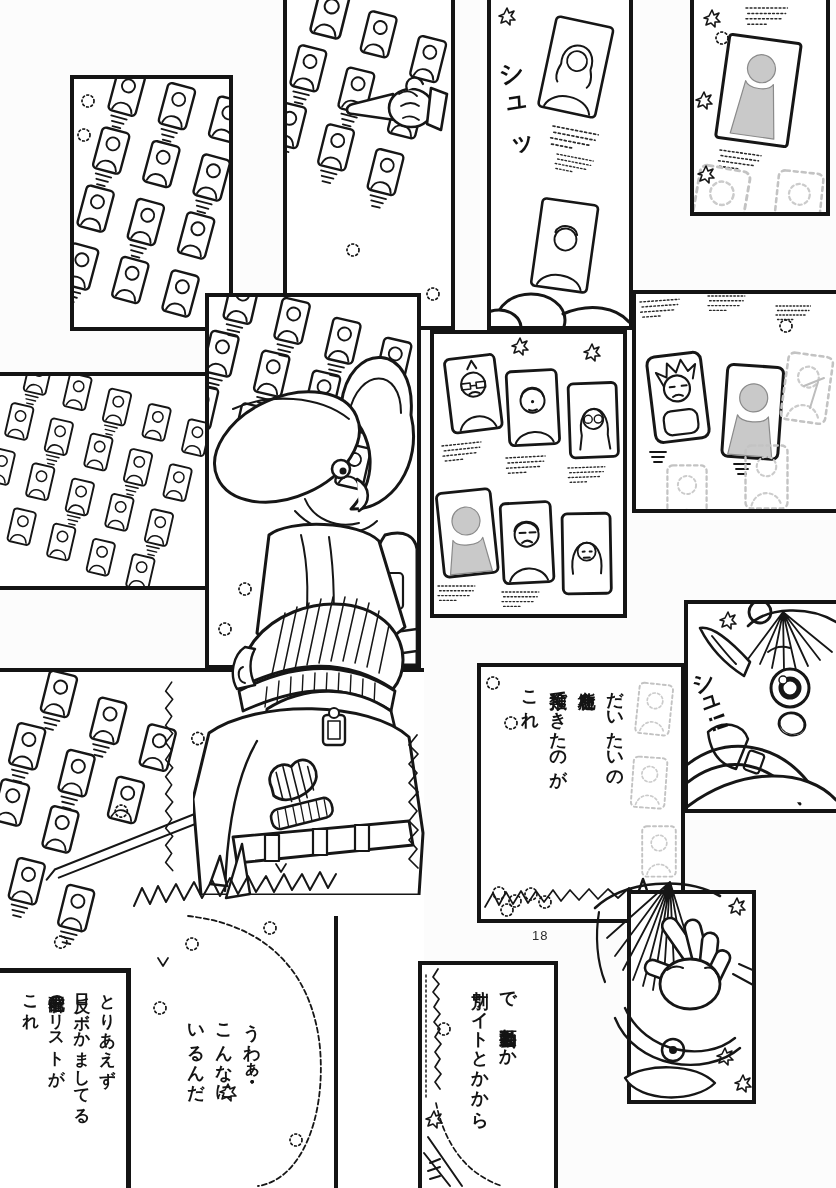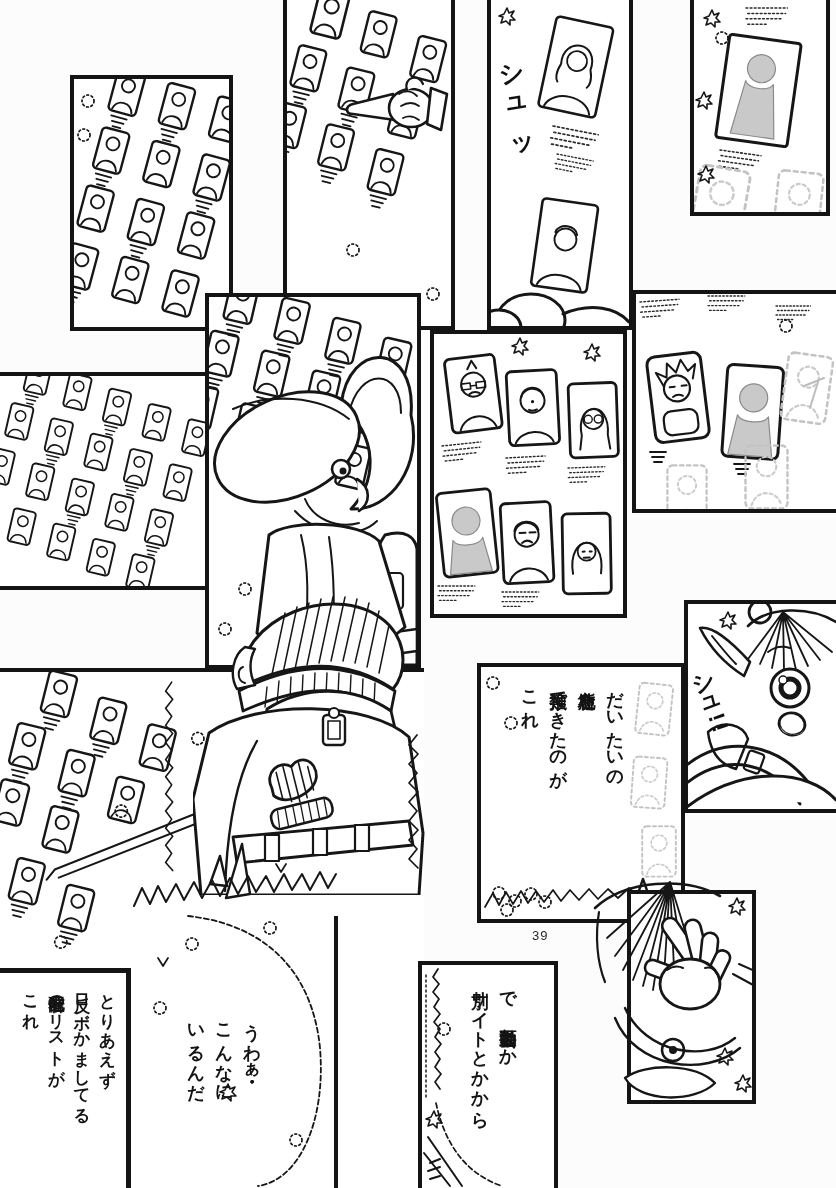--- a/index.html
+++ b/index.html
@@ -505,15 +505,15 @@
 こんなに
 いるんだ</div>
 
   <div class="panel no-l no-b" style="left:0;top:968px;width:131px;height:220px;z-index:7;border-width:5px;">
     <div class="vtext" style="left:2px;top:10px;height:202px;width:118px;font-size:16.5px;line-height:1.55;">とりあえず
 反ロボかましてる
 配信者のリストが
 これ</div>
   </div>
 
-  <div class="pagenum" style="left:532px;top:928px;">39</div>
+  <div class="pagenum" style="left:532px;top:928px;">18</div>
 
 </div>
 
 </body></html>

